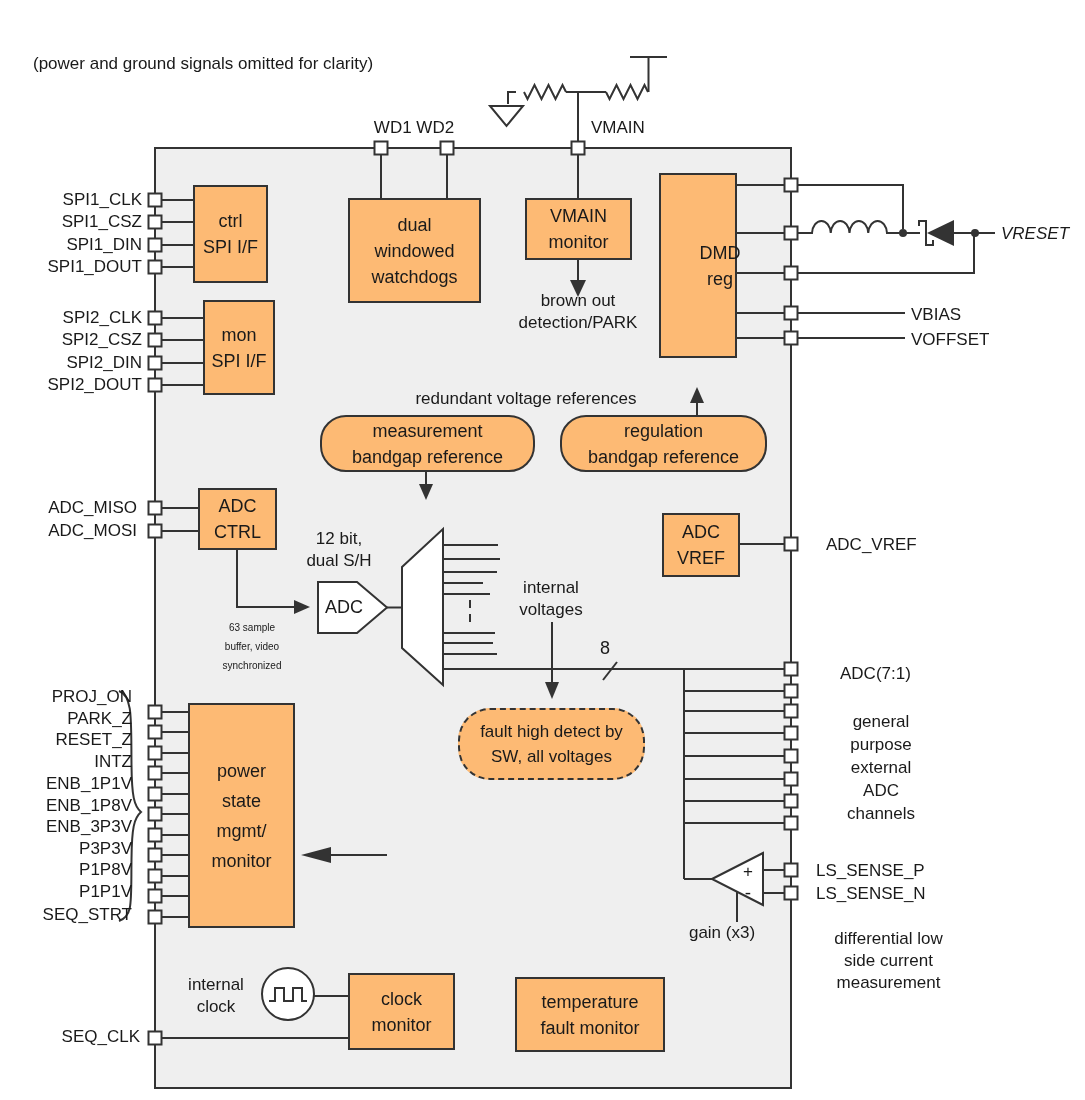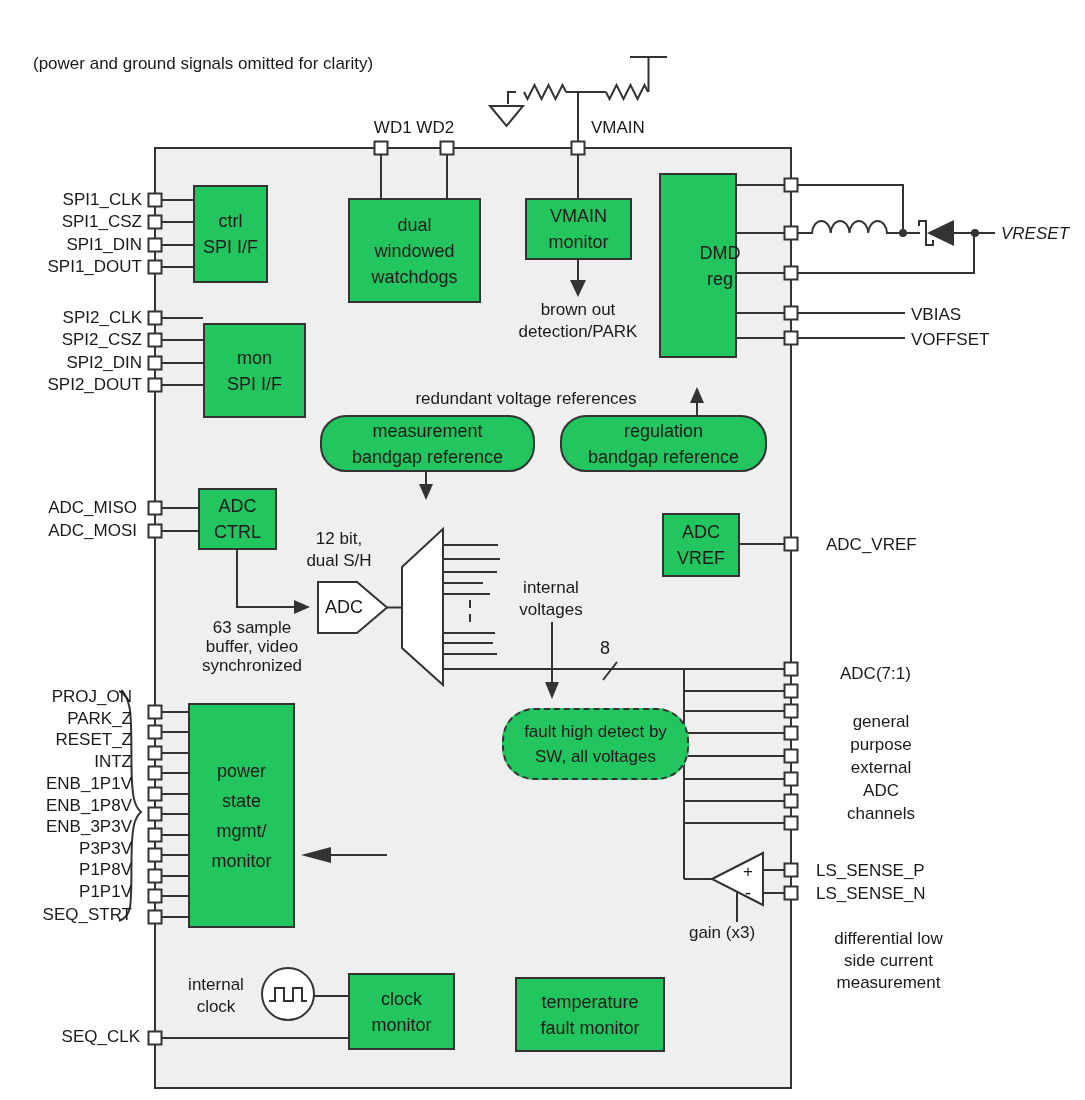--- a/index.html
+++ b/index.html
@@ -1,27 +1,27 @@
 <!DOCTYPE html>
 <html><head>
 <meta charset="utf-8">
 <style>
   html,body{margin:0;padding:0;background:#fff;}
   #stage{position:relative;width:1085px;height:1100px;background:#ffffff;overflow:hidden;
          font-family:"Liberation Sans","DejaVu Sans",sans-serif;color:#1a1a1a;}
   #diagram-svg{position:absolute;left:0;top:0;z-index:0;}
-  .blk{position:absolute;z-index:2;background:#22c55e;border:2px solid #333;box-sizing:border-box;
+  .blk{position:absolute;z-index:2;background:#fdba74;border:2px solid #333;box-sizing:border-box;
        display:flex;align-items:center;justify-content:center;text-align:center;
        font-size:18px;line-height:26px;white-space:pre-line;}
   .blk.round{border-radius:26px;}
-  .blk.dashed{border-style:dashed;border-radius:32px;margin-left:44px;}
+  .blk.dashed{border-style:dashed;border-radius:32px;}
   .lbl{position:absolute;z-index:3;font-size:17px;line-height:22px;white-space:pre-line;}
   .lbl.center{text-align:center;}
   .lbl.right{text-align:right;}
-  .lbl.sm{font-size:17px;line-height:19px;}
+  .lbl.sm{font-size:10px;line-height:19px;}
   .wire{stroke:#333;stroke-width:2;fill:none;}
   .pinsq{fill:#ffffff;stroke:#333;stroke-width:2;}
   .solid{fill:#333;stroke:none;}
   .shape{fill:#ffffff;stroke:#333;stroke-width:2;}
 </style>
 </head>
 <body>
 
 <div id="stage">
 
@@ -168,21 +168,21 @@
     <rect class="pinsq" x="784.5" y="772.5" width="13" height="13"></rect>
     <rect class="pinsq" x="784.5" y="794.5" width="13" height="13"></rect>
     <rect class="pinsq" x="784.5" y="816.5" width="13" height="13"></rect>
     <rect class="pinsq" x="784.5" y="863.5" width="13" height="13"></rect>
     <rect class="pinsq" x="784.5" y="886.5" width="13" height="13"></rect>
   </g>
 </svg>
 
 <div class="blk" style="left:193px;top:185px;width:75px;height:98px;">ctrl
 SPI I/F</div>
-<div class="blk" style="left:203px;top:323px;width:103px;height:95px;">mon
+<div class="blk" style="left:203px;top:300px;width:72px;height:95px;">mon
 SPI I/F</div>
 <div class="blk" style="left:348px;top:198px;width:133px;height:105px;">dual
 windowed
 watchdogs</div>
 <div class="blk" style="left:525px;top:198px;width:107px;height:62px;">VMAIN
 monitor</div>
 <div class="blk" style="left:659px;top:173px;width:78px;height:185px;padding-left:44px;">DMD
 reg</div>
 <div class="blk" style="left:198px;top:488px;width:79px;height:62px;">ADC
 CTRL</div>
@@ -242,21 +242,21 @@
 ADC
 channels</div>
 <div class="lbl" style="left:816px;top:860px;">LS_SENSE_P</div>
 <div class="lbl" style="left:816px;top:883px;">LS_SENSE_N</div>
 <div class="lbl center" style="left:801px;top:928px;width:175px;">differential low
 side current
 measurement</div>
 <div class="lbl center" style="left:672px;top:922px;width:100px;">gain (x3)</div>
 
 <div class="lbl center" style="left:395px;top:388px;width:262px;">redundant voltage references</div>
-<div class="lbl center" style="left:496px;top:299px;width:164px;">brown out
+<div class="lbl center" style="left:496px;top:290px;width:164px;">brown out
 detection/PARK</div>
 <div class="lbl center" style="left:288px;top:528px;width:102px;">12 bit,
 dual S/H</div>
 <div class="lbl center sm" style="left:181px;top:618px;width:142px;">63 sample
 buffer, video
 synchronized</div>
 <div class="lbl center" style="left:500px;top:577px;width:102px;">internal
 voltages</div>
 <div class="lbl center" style="left:170px;top:974px;width:92px;">internal
 clock</div>

